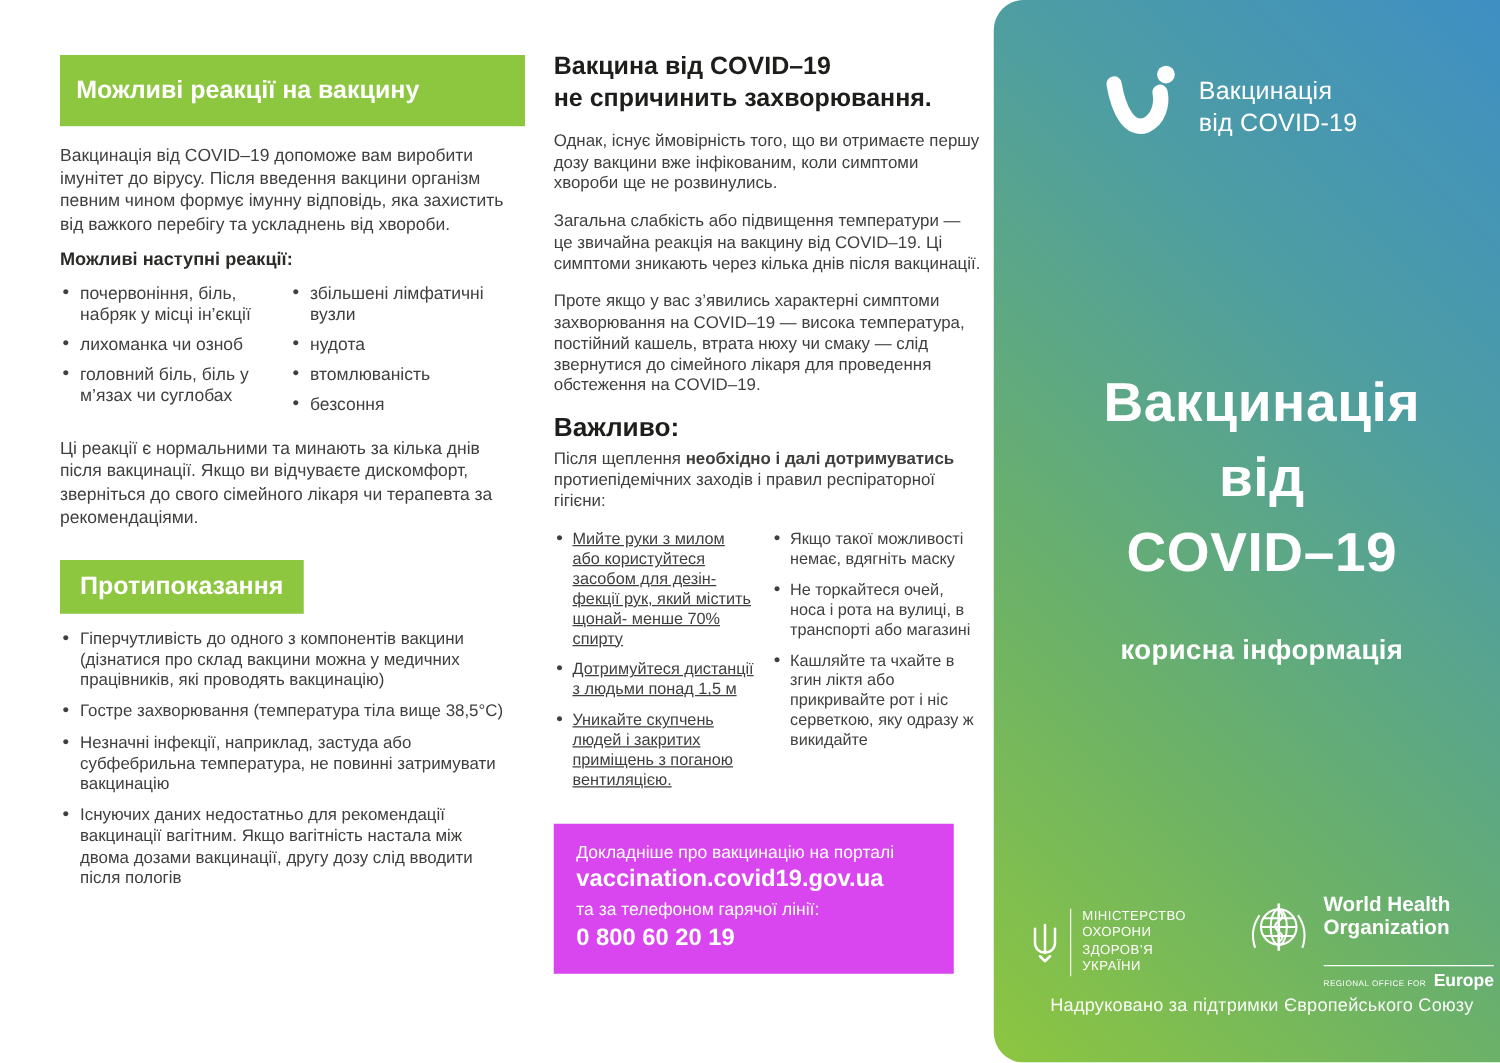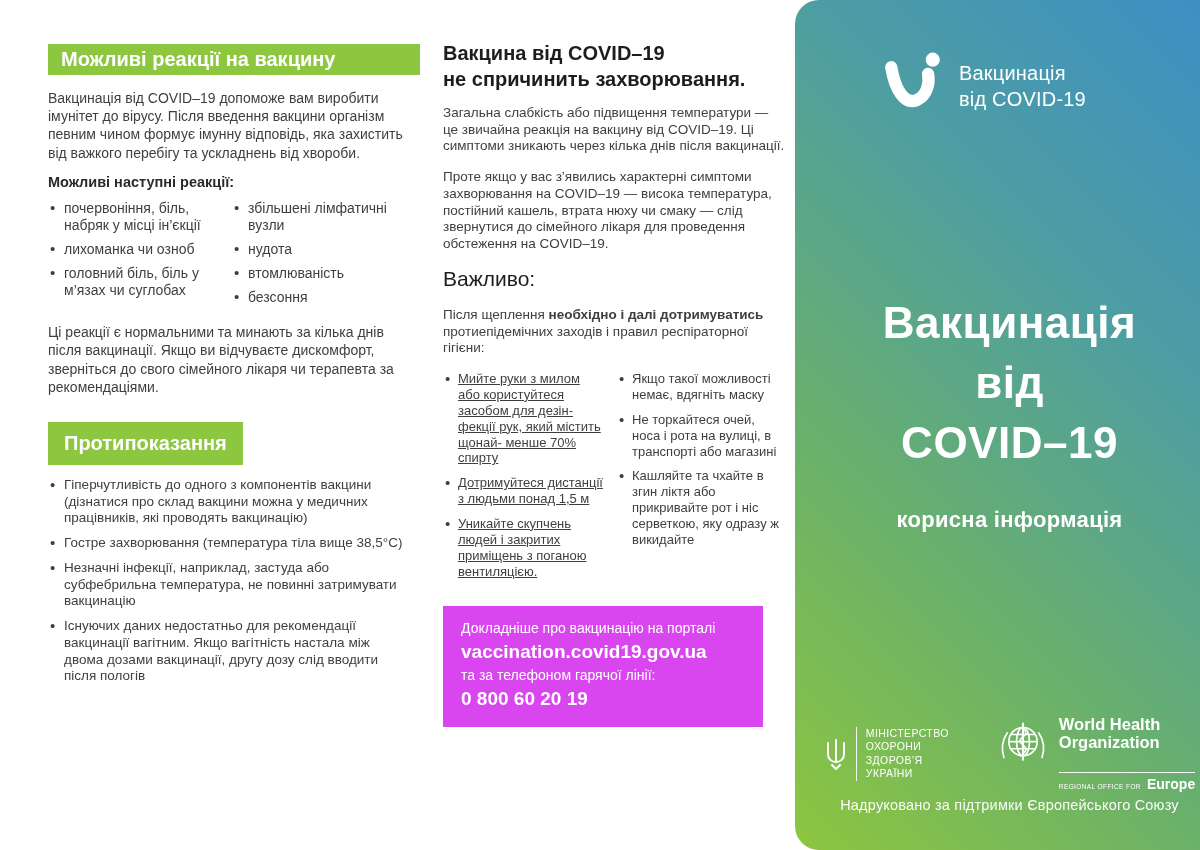--- a/index.html
+++ b/index.html
@@ -6,38 +6,38 @@
   body{
     width:1200px;height:850px;background:#ffffff;position:relative;
     font-family:"Liberation Sans","DejaVu Sans",sans-serif;
     color:#3f3f3e;-webkit-font-smoothing:antialiased;overflow:hidden;
   }
   .col{position:absolute;top:0;}
   
   .col-left{left:48px;top:44px;width:372px;}
   .green-bar{
     background:#8dc63f;color:#fff;font-weight:bold;font-size:20px;
-    padding:4px 13px;line-height:1.15;box-sizing:border-box;
+    padding:17px 13px;line-height:1.15;box-sizing:border-box;
   }
   .bar-full{width:100%;margin-bottom:14px;}
   .bar-inline{display:inline-block;margin:14px 0 12px 0;padding:10px 16px;}
   .body-p{font-size:14px;line-height:1.3;margin:0 0 12px 0;}
   .bold-lead{font-size:14.5px;font-weight:bold;margin:0 0 10px 0;color:#2b2b2a;}
   ul{list-style:none;margin:0;padding:0;}
   li{position:relative;padding-left:16px;margin-bottom:7px;font-size:14px;line-height:1.22;}
   li::before{content:"•";position:absolute;left:2px;top:-1px;font-size:15px;color:#3f3f3e;}
   .two-col{display:flex;margin:0 0 10px 0;}
   .rcol1{width:158px;margin-right:26px;}
   .rcol2{width:170px;}
   .contra li{margin-bottom:8px;font-size:13.5px;line-height:1.24;width:345px;}
   
   .col-mid{left:443px;top:40px;width:342px;}
   .mid-h2{font-size:20px;font-weight:bold;color:#1d1d1b;line-height:1.3;margin:0 0 13px 0;}
   .mid-p{font-size:13.5px;line-height:1.24;margin:0 0 14px 0;}
-  .mid-h3{font-size:21px;font-weight:normal;color:#1d1d1b;margin:10px 0 16px 0;}
+  .mid-h3{font-size:21px;font-weight:bold;color:#1d1d1b;margin:10px 0 4px 0;}
   .hyg{display:flex;margin-top:10px;}
   .hcol1{width:162px;margin-right:12px;text-decoration:underline;}
   .hcol2{width:168px;}
   .hyg li{font-size:13px;line-height:1.22;margin-bottom:9px;padding-left:15px;}
   .info-box{
     background:#d946ef;color:#fff;margin-top:18px;width:284px;
     padding:13px 18px 15px 18px;
   }
   .ib-line{font-size:14px;line-height:1.35;}
   .ib-strong{font-size:19px;font-weight:bold;line-height:1.45;}
@@ -107,20 +107,21 @@
     <li>Незначні інфекції, наприклад, застуда або субфебрильна температура, не повинні затримувати вакцинацію</li>
     <li>Існуючих даних недостатньо для рекомендації вакцинації вагітним. Якщо вагітність настала між двома дозами вакцинації, другу дозу слід вводити після пологів</li>
   </ul>
 </div>
 
 <div class="col col-mid">
   <div class="mid-h2">
     <div>Вакцина від COVID–19</div>
     <div>не спричинить захворювання.</div>
   </div>
+  <p class="mid-p">Однак, існує ймовірність того, що ви отримаєте першу дозу вакцини вже інфікованим, коли симптоми хвороби ще не розвинулись.</p>
   <p class="mid-p">Загальна слабкість або підвищення температури — це звичайна реакція на вакцину від COVID–19. Ці симптоми зникають через кілька днів після вакцинації.</p>
   <p class="mid-p">Проте якщо у вас з’явились характерні симптоми захворювання на COVID–19 — висока температура, постійний кашель, втрата нюху чи смаку — слід звернутися до сімейного лікаря для проведення обстеження на COVID–19.</p>
   <div class="mid-h3">Важливо:</div>
   <p class="mid-p"><span>Після щеплення </span><b>необхідно і далі дотримуватись</b><span> протиепідемічних заходів і правил респіраторної гігієни:</span></p>
   <div class="hyg">
     <ul class="hcol1">
       <li>Мийте руки з милом або користуйтеся засобом для дезін- фекції рук, який містить щонай- менше 70% спирту</li>
       <li>Дотримуйтеся дистанції з людьми понад 1,5 м</li>
       <li>Уникайте скупчень людей і закритих приміщень з поганою вентиляцією.</li>
     </ul>

